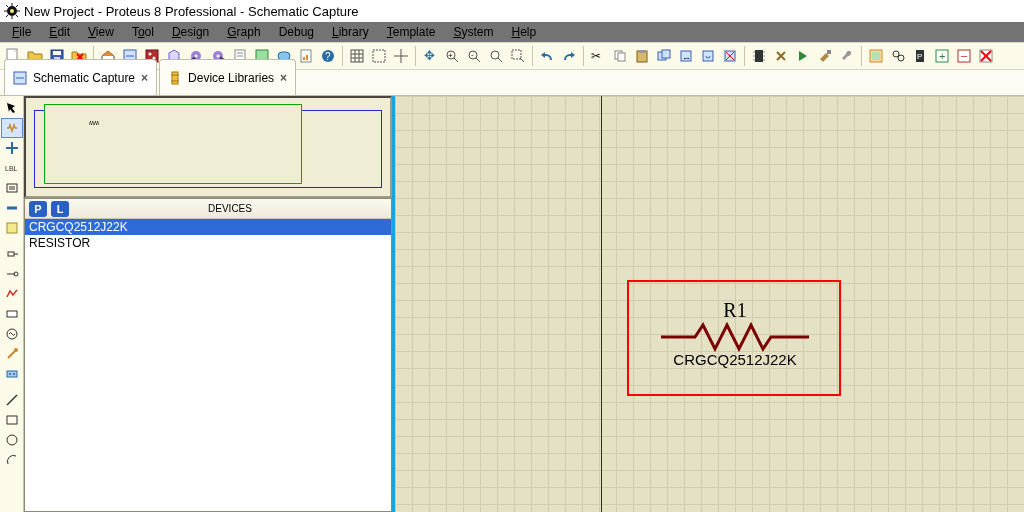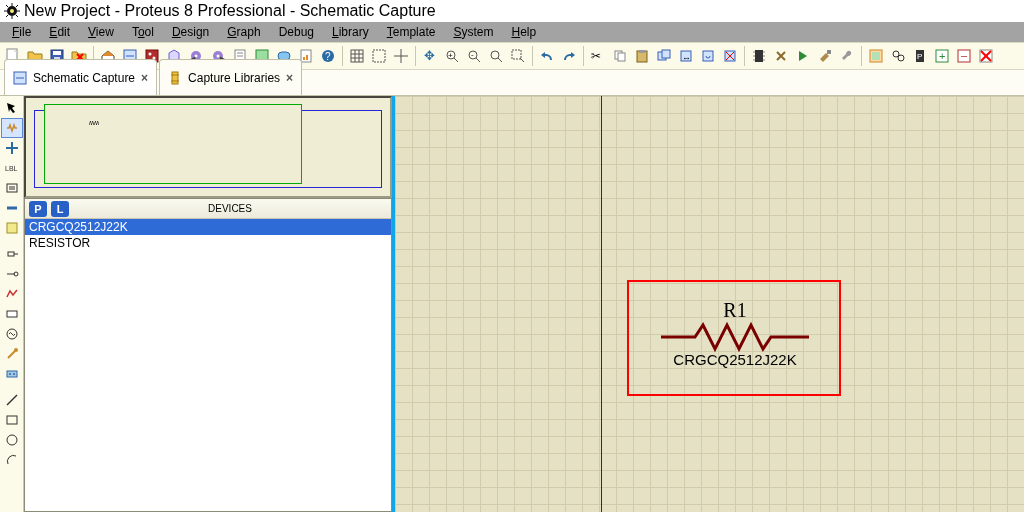--- a/index.html
+++ b/index.html
@@ -2,24 +2,24 @@
 <html><head>
 <meta charset="utf-8">
 <style>
   * { box-sizing: border-box; margin: 0; padding: 0; font-family: "Segoe UI", Tahoma, sans-serif; }
   html, body { width: 1024px; height: 512px; overflow: hidden; }
   body { background: #fff; font-size: 12px; color: #000; }
 
   
   .titlebar { height: 22px; display: flex; align-items: center; padding: 0 4px; background: #fff; }
   .titlebar .logo { width: 16px; height: 16px; display: inline-flex; align-items: center; justify-content: center; margin-right: 4px;}
-  .titlebar .title { font-size: 16px; color: #000; }
-
-  
-  .menubar { height: 20px; display: flex; align-items: center; padding: 0 4px; gap: 2px; background: #a3a3a3; }
+  .titlebar .title { font-size: 13px; color: #000; }
+
+  
+  .menubar { height: 20px; display: flex; align-items: center; padding: 0 4px; gap: 2px; background: #737373; }
   .menubar .menu { padding: 2px 8px; font-size: 12px; cursor: default; }
   .menubar .menu u { text-decoration: underline; }
 
   
   .toolbar { height: 28px; display: flex; align-items: center; padding: 0 2px; background: #fcfae9; border-top: 1px solid #d8d8c0; border-bottom: 1px solid #d8d8c0; }
   .tbtn { width: 22px; height: 22px; display: inline-flex; align-items: center; justify-content: center; margin: 0 0px; border: 1px solid transparent; border-radius: 2px; cursor: default;}
   .tsep { width: 1px; height: 20px; background: #c8c6b0; margin: 0 3px; }
 
   
   .tabbar { height: 26px; display: flex; align-items: flex-end; padding: 0 4px; background: #fdfdf5; border-bottom: 1px solid #c0c0a8; }
@@ -400,21 +400,21 @@
     <span class="x">×</span>
   </div>
   <div class="tab">
     <span class="ticon">
         <svg width="14" height="14">
           <rect x="4" y="1" width="6" height="12" fill="#f0c040" stroke="#a07a10"></rect>
           <line x1="3" y1="4" x2="11" y2="4" stroke="#a07a10"></line>
           <line x1="3" y1="10" x2="11" y2="10" stroke="#a07a10"></line>
         </svg>
       </span>
-    <span>Capture Libraries</span>
+    <span>Device Libraries</span>
     <span class="x">×</span>
   </div>
 </div>
 
 <div class="main">
 
   <div class="palette">
     <span class="pbtn">
         <svg width="14" height="14">
           <path d="M2 2l8 3-3 2 3 4-2 1-3-4-1 3z" fill="#000"></path>

